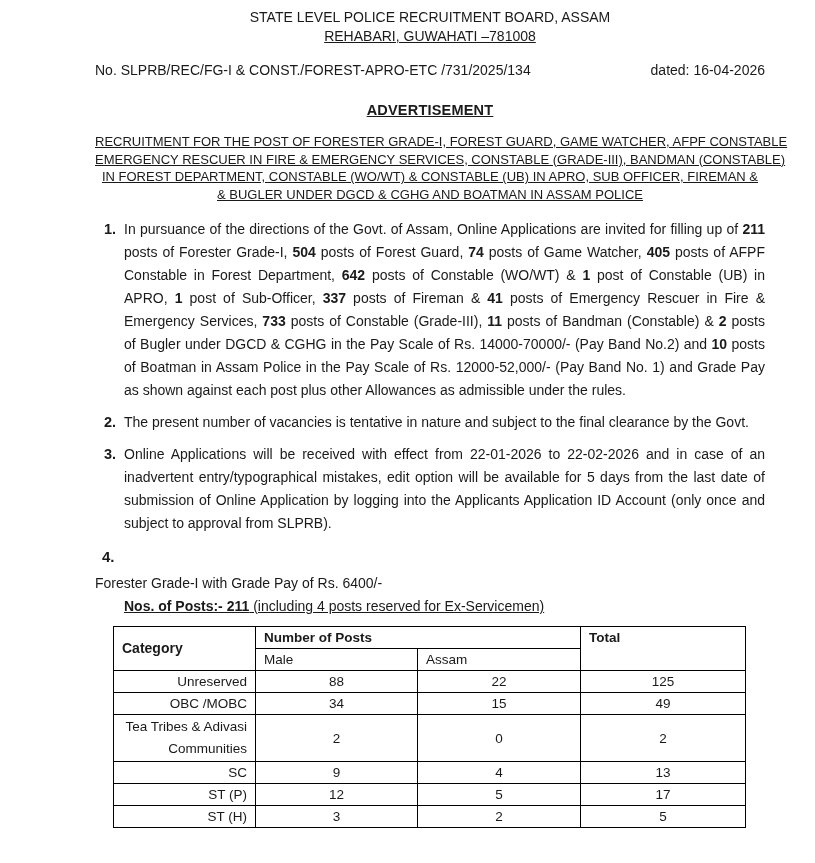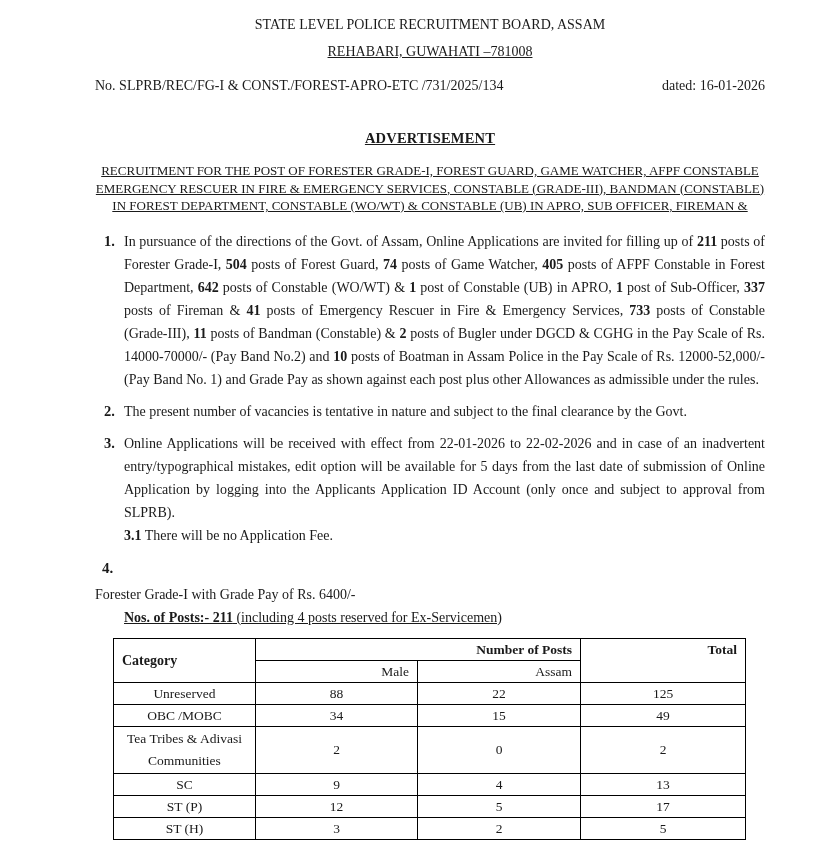--- a/index.html
+++ b/index.html
@@ -3,35 +3,35 @@
 <meta charset="utf-8">
 <style>
   * { margin: 0; padding: 0; box-sizing: border-box; }
   html, body { background: #ffffff; }
   body {
     width: 815px; height: 863px; overflow: hidden;
     font-family: "Liberation Sans", sans-serif;
     color: #1a1a1a;
     -webkit-font-smoothing: antialiased;
   }
-  .page { width: 815px; height: 863px; padding-top: 16px; background: #fff; font-family: Liberation Serif, serif; }
+  .page { width: 815px; height: 863px; padding-top: 8px; background: #fff; }
   .content { margin-left: 95px; margin-right: 50px; }
 
   .center { text-align: center; }
   .u { text-decoration: underline; }
 
   .org-name { font-size: 14px; line-height: 18px; }
-  .org-addr { font-size: 14px; line-height: 18px; margin-top: 9px; }
+  .org-addr { font-size: 14px; line-height: 18px; margin-top: 1px; }
   .website-line { font-size: 14px; line-height: 17px; margin-top: 13px; }
 
   .ref-row {
     display: flex; justify-content: space-between; align-items: flex-start;
     font-size: 14px; margin-top: 17px;
   }
-  .adv-title { font-size: 14.5px; font-weight: bold; text-decoration: underline; margin-top: 36px; letter-spacing: .2px; }
+  .adv-title { font-size: 14.5px; font-weight: bold; text-decoration: underline; margin-top: 24px; letter-spacing: .2px; }
 
   .recruit-heading { margin-top: 15px; }
   .recruit-heading div {
     font-size: 13px; line-height: 17.5px; white-space: nowrap;
     text-decoration: underline; text-align: center;
   }
 
   .items { margin-top: 15px; }
   .item { display: flex; margin-bottom: 9px; }
   .item .num { width: 29px; padding-left: 9px; font-weight: bold; font-size: 14.5px; line-height: 23px; flex: 0 0 29px; }
@@ -55,63 +55,63 @@
     table-layout: fixed; width: 632px;
   }
   table.vac col.c-cat { width: 142px; }
   table.vac col.c-male { width: 162px; }
   table.vac col.c-fem { width: 163px; }
   table.vac col.c-tot { width: 165px; }
   table.vac th, table.vac td {
     border: 1px solid #000; font-size: 13.5px; line-height: 19px;
     padding: 1px 8px; background: #fff;
   }
-  table.vac th { font-weight: bold; text-align: right; }
+  table.vac th { font-weight: bold; text-align: left; }
   table.vac th.cat-h { text-align: left; vertical-align: middle; font-size: 14px; }
   table.vac th.sub { font-weight: normal; }
-  table.vac td.catc { text-align: center; }
+  table.vac td.catc { text-align: right; }
   table.vac td.numc { text-align: center; }
 </style>
 </head>
 <body>
 
 <div class="page">
   <div class="content">
 
     <div class="center org-name">STATE LEVEL POLICE RECRUITMENT BOARD, ASSAM</div>
     <div class="center org-addr u">REHABARI, GUWAHATI –781008</div>
 
 
     <div class="ref-row">
       <span>No. SLPRB/REC/FG-I &amp; CONST./FOREST-APRO-ETC /731/2025/134</span>
-      <span>dated: 16-01-2026</span>
+      <span>dated: 16-04-2026</span>
     </div>
 
     <div class="center adv-title">ADVERTISEMENT</div>
 
     <div class="recruit-heading">
       <div>RECRUITMENT FOR THE POST OF FORESTER GRADE-I, FOREST GUARD, GAME WATCHER, AFPF CONSTABLE</div>
       <div>EMERGENCY RESCUER IN FIRE &amp; EMERGENCY SERVICES, CONSTABLE (GRADE-III), BANDMAN (CONSTABLE)</div>
       <div>IN FOREST DEPARTMENT, CONSTABLE (WO/WT) &amp; CONSTABLE (UB) IN APRO, SUB OFFICER, FIREMAN &amp;</div>
+      <div>&amp; BUGLER UNDER DGCD &amp; CGHG AND BOATMAN IN ASSAM POLICE</div>
     </div>
 
     <div class="items">
       <div class="item">
         <span class="num">1.</span>
         <div class="itext"><span>In pursuance of the directions of the Govt. of Assam, Online Applications are invited for filling up of </span><b>211</b><span> posts of Forester Grade-I, </span><b>504</b><span> posts of Forest Guard, </span><b>74</b><span> posts of Game Watcher, </span><b>405</b><span> posts of AFPF Constable in Forest Department, </span><b>642</b><span> posts of Constable (WO/WT) &amp; </span><b>1</b><span> post of Constable (UB) in APRO, </span><b>1</b><span> post of Sub-Officer, </span><b>337</b><span> posts of Fireman &amp; </span><b>41</b><span> posts of Emergency Rescuer in Fire &amp; Emergency Services, </span><b>733</b><span> posts of Constable (Grade-III), </span><b>11</b><span> posts of Bandman (Constable) &amp; </span><b>2</b><span> posts of Bugler under DGCD &amp; CGHG in the Pay Scale of Rs. 14000-70000/- (Pay Band No.2) and </span><b>10</b><span> posts of Boatman in Assam Police in the Pay Scale of Rs. 12000-52,000/- (Pay Band No. 1) and Grade Pay as shown against each post plus other Allowances as admissible under the rules.</span></div>
       </div>
       <div class="item">
         <span class="num">2.</span>
         <div class="itext"><span>The present number of vacancies is tentative in nature and subject to the final clearance by the Govt.</span></div>
       </div>
       <div class="item">
         <span class="num">3.</span>
         <div class="itext">
           <div style="text-align: justify;"><span>Online Applications will be received with effect from 22-01-2026 to 22-02-2026 and in case of an inadvertent entry/typographical mistakes, edit option will be available for 5 days from the last date of submission of Online Application by logging into the Applicants Application ID Account (only once and subject to approval from SLPRB).</span></div>
-          <div class="subitem"><b>3.1</b><span> There will be no Application Fee.</span></div>
         </div>
       </div>
     </div>
 
     <div class="sec4">
       <span class="num">4.</span>
     </div>
 
     <div class="sec4-line1">Forester Grade-I with Grade Pay of Rs. 6400/-</div>
 

